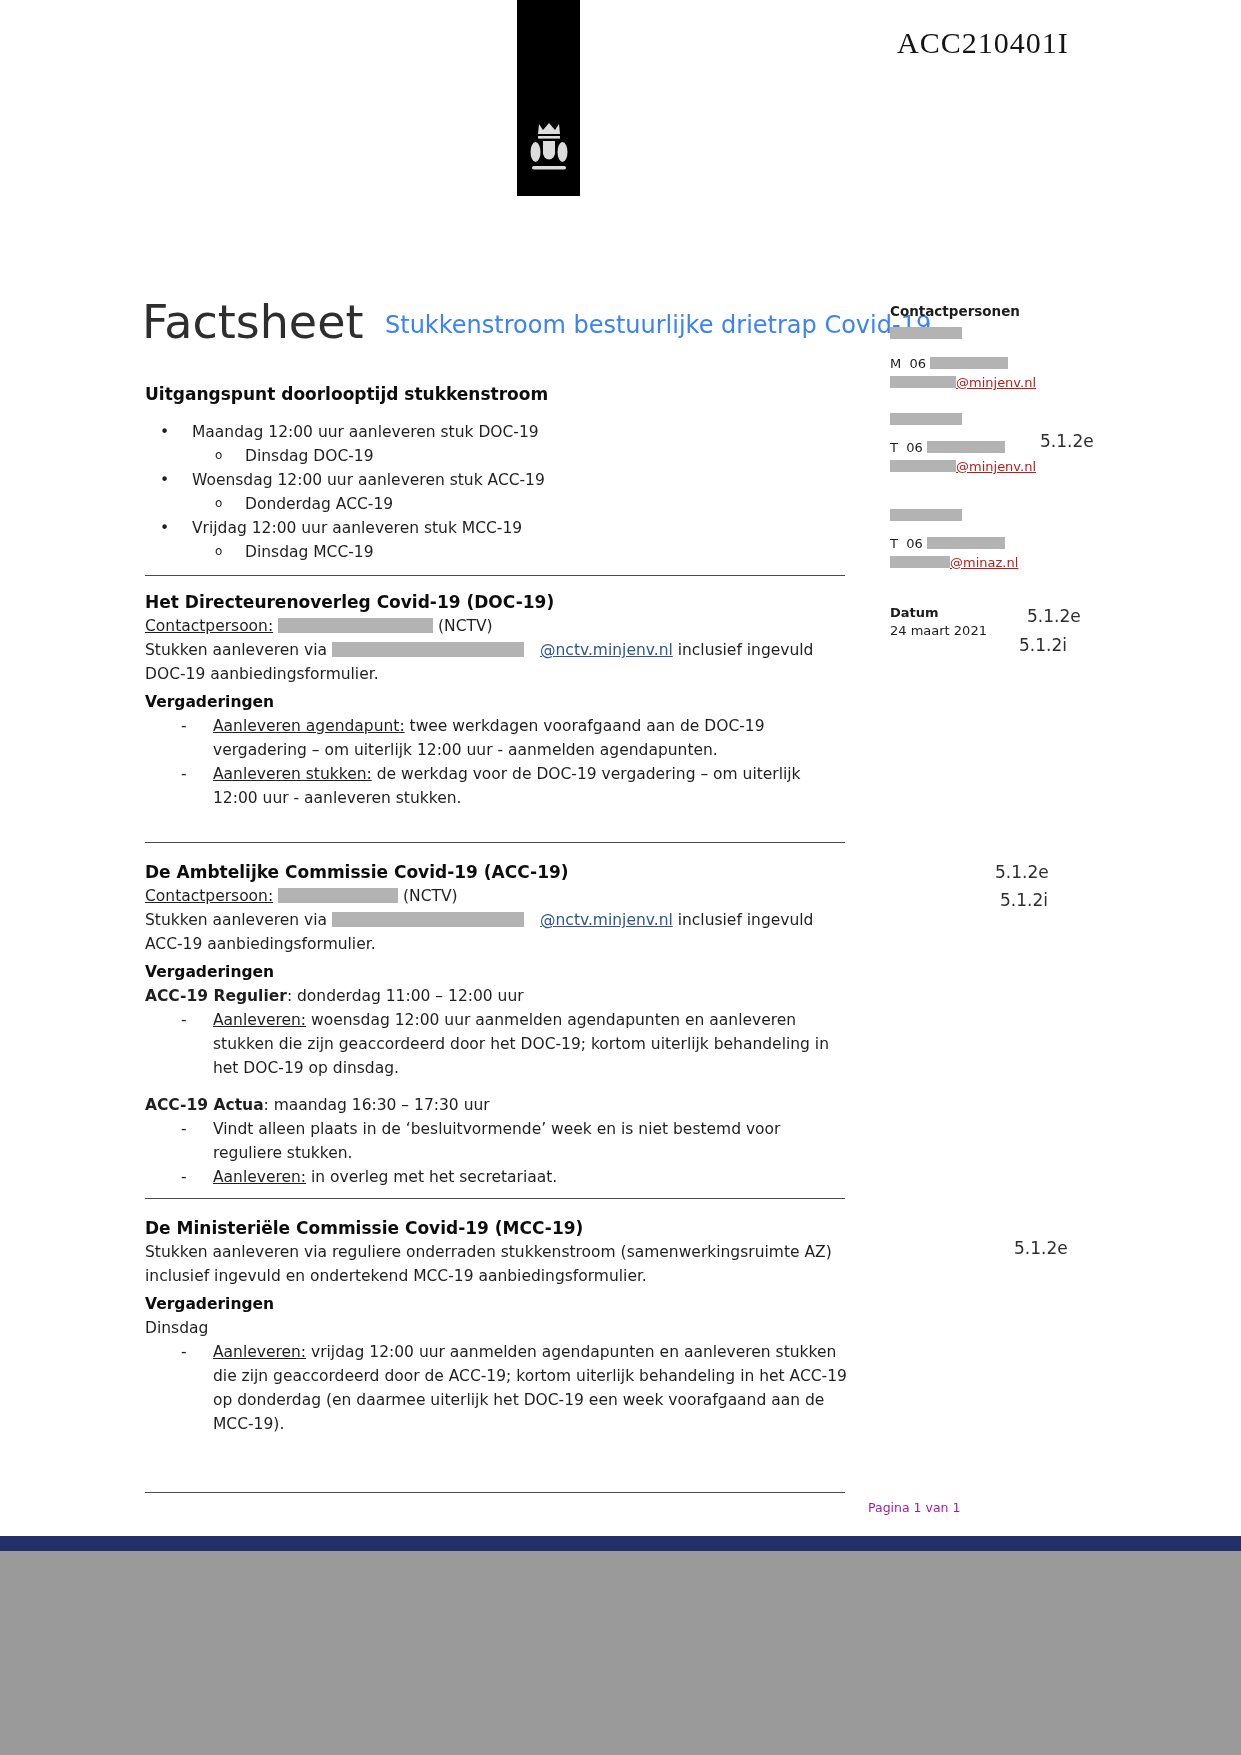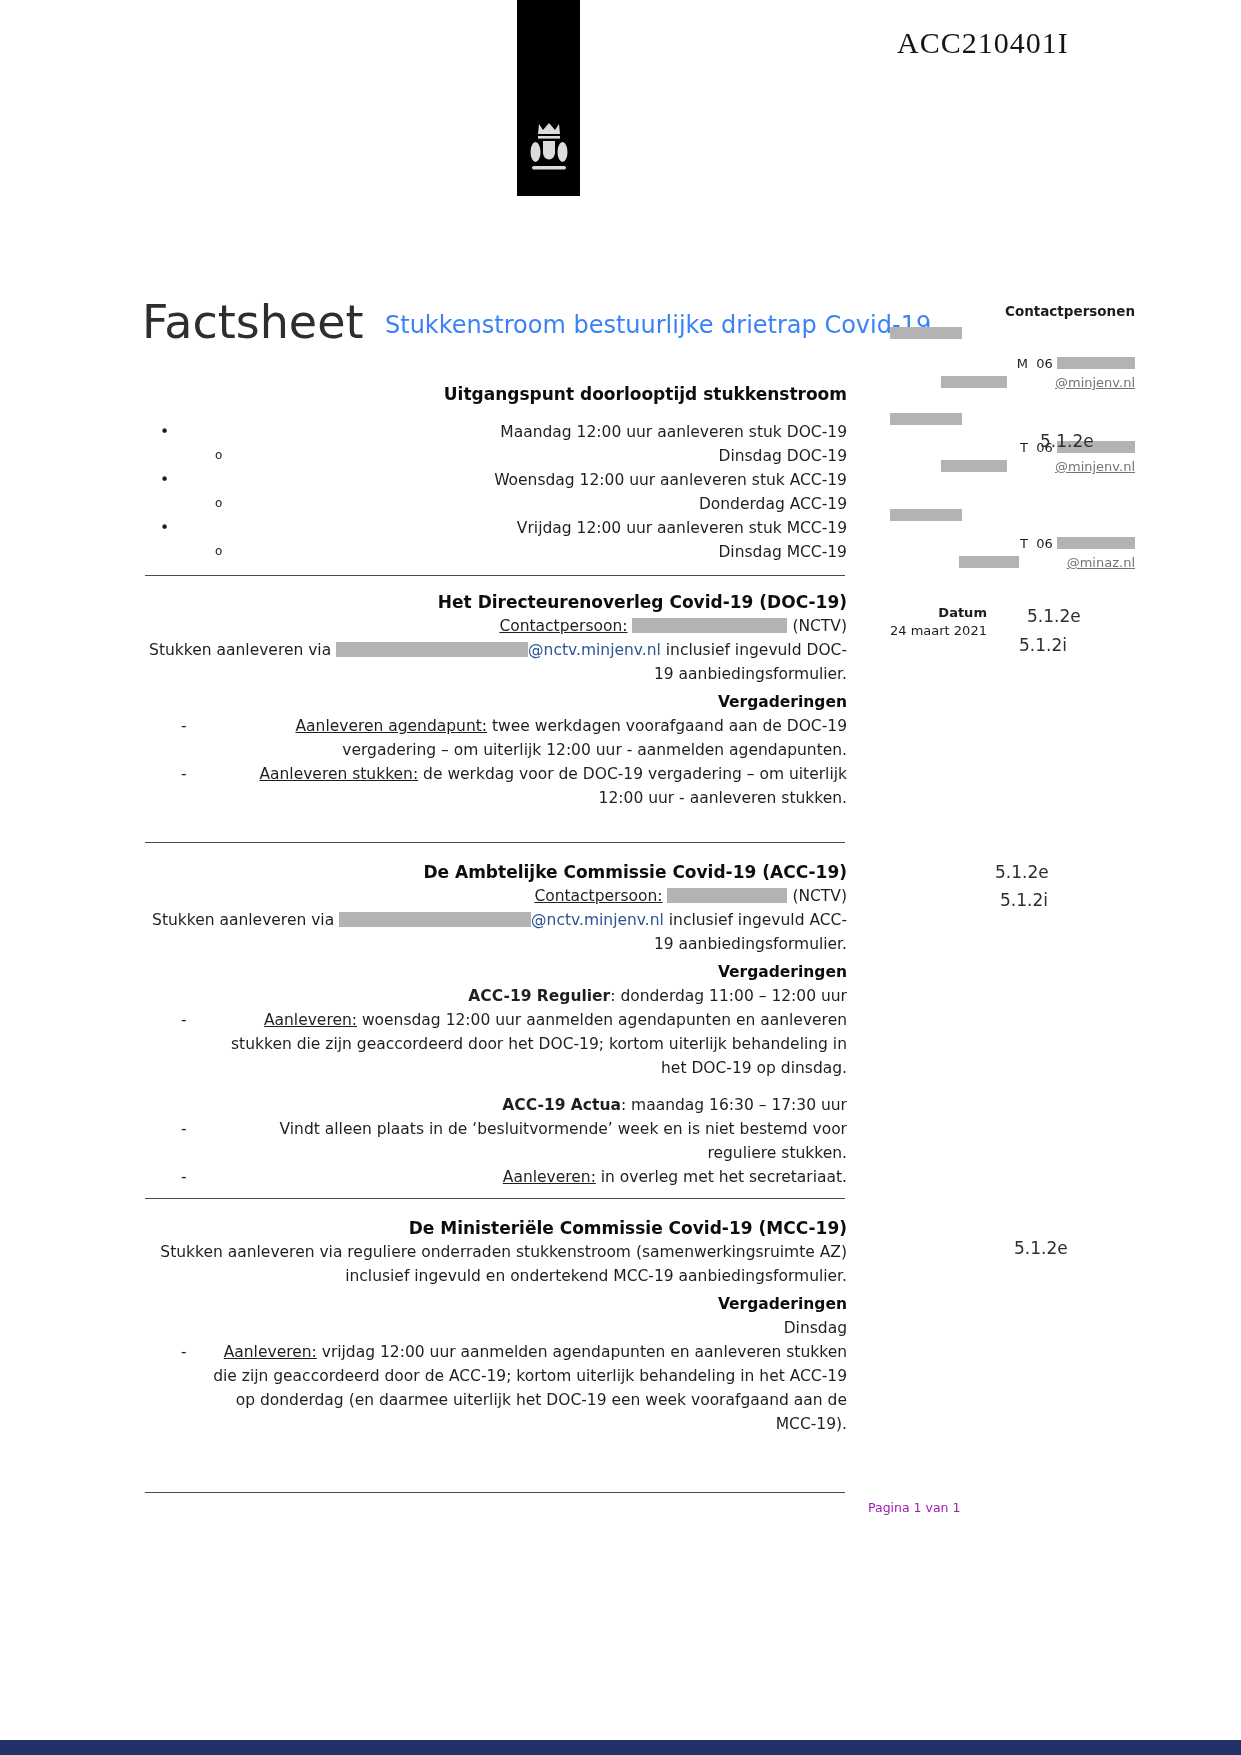--- a/index.html
+++ b/index.html
@@ -1,18 +1,18 @@
 <!DOCTYPE html>
 <html><head>
 <meta charset="utf-8">
 <style>
   html,body{margin:0;padding:0;background:#9a9a9a;}
-  .page{position:relative;width:1241px;height:1755px;background:#ffffff;
+  .page{position:relative;width:1241px;height:1551px;background:#ffffff;
         font-family:"DejaVu Sans","Liberation Sans",sans-serif;color:#1f1f1f;
-        margin:0 auto;overflow:hidden;text-align:right;}
+        margin:0 auto;overflow:hidden;}
 
   .logo-banner{position:absolute;left:517px;top:0;width:63px;height:196px;background:#000;
         display:flex;align-items:flex-end;justify-content:center;padding-bottom:22px;box-sizing:border-box;}
   .doc-ref{position:absolute;left:897px;top:26px;font-family:"Liberation Serif","DejaVu Serif",serif;
         font-size:30px;color:#141414;letter-spacing:1px;}
   .title{position:absolute;left:142px;top:264px;font-size:46px;font-weight:400;color:#2e2e2e;}
   .subtitle{position:absolute;left:385px;top:311px;font-size:24px;font-weight:normal;color:#3b82f6;}
 
   .abs{position:absolute;left:145px;width:702px;font-size:15.5px;line-height:24px;}
   .sec-heading{font-size:17px;font-weight:bold;margin:0;line-height:24px;color:#0d0d0d;}
@@ -20,32 +20,32 @@
   .line{min-height:24px;}
   .blist{margin-top:14px;}
   .bullet{position:relative;padding-left:47px;}
   .bullet::before{content:"\2022";position:absolute;left:15px;top:0;}
   .subbullet{position:relative;padding-left:100px;}
   .subbullet::before{content:"o";position:absolute;left:70px;top:-1px;font-size:12px;}
   .dash-item{position:relative;padding-left:68px;}
   .dash-item::before{content:"-";position:absolute;left:36px;}
   .gap{height:13px;}
   .u{text-decoration:underline;}
-  .link{color:#2d5596;cursor:pointer;}
+  .link{color:#2d5596;text-decoration:underline;cursor:pointer;padding-left:16px;}
   .redact{display:inline-block;height:15px;background:#b3b3b3;vertical-align:-2px;}
   .rule{position:absolute;left:145px;width:700px;border-top:1px solid #4a4a4a;height:0;}
   .marking{position:absolute;font-size:17px;color:#2e2e2e;}
 
   .sidebar{position:absolute;left:890px;top:303px;width:245px;font-size:13px;line-height:17px;color:#1c1c1c;}
   .sb-heading{font-weight:bold;font-size:13.5px;}
   .sb-bar{display:block;height:12px;background:#b3b3b3;}
   .sb-line{white-space:nowrap;}
   .phone{white-space:pre;}
   .sb-redact{display:inline-block;height:12px;background:#b3b3b3;vertical-align:-1px;}
-  .sb-link{color:#737373;text-decoration:underline;cursor:pointer;margin-left:48px;}
+  .sb-link{color:#b91c1c;text-decoration:underline;cursor:pointer;}
   .datum{position:absolute;left:890px;top:604px;font-size:13px;line-height:18px;color:#1c1c1c;}
   .datum-lbl{font-weight:bold;}
 
   .footer{position:absolute;left:868px;top:1500px;font-size:12.5px;color:#a21caf;}
   .bottom-bar{position:absolute;left:0;bottom:0;width:100%;height:15px;background:#233168;}
 </style>
 </head>
 <body>
 
 <div class="page">

